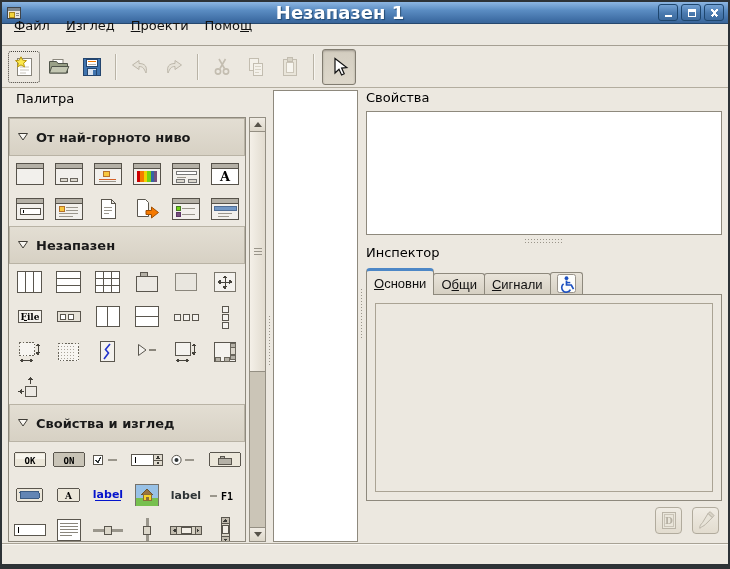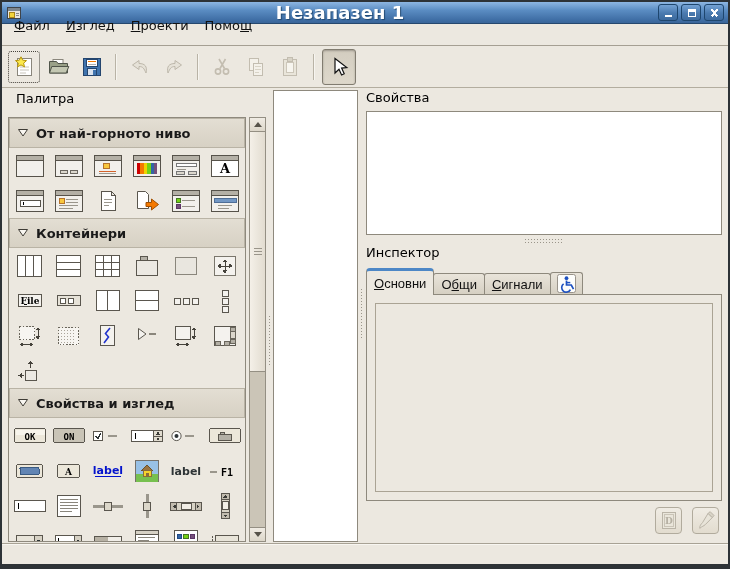--- a/index.html
+++ b/index.html
@@ -27,21 +27,21 @@
     display:flex;align-items:center;justify-content:center;border-radius:3px;}
   .tool.focused{border:1px dotted #45423b;}
   .tool.active{background:linear-gradient(#d3cdc0,#ded8cb);border:1px solid #817c70;
     box-shadow:inset 0 1px 2px rgba(90,85,75,.45);width:34px;height:36px;}
   .tsep{width:2px;height:26px;margin:0 6px;border-left:1px solid #b9b3a6;border-right:1px solid #f7f5f0;}
   .main{position:absolute;left:0;right:0;top:64px;height:455px;}
   .panel-label{position:absolute;font-size:13px;color:#000;}
   
   .palette-box{position:absolute;left:6px;top:29px;width:238px;height:425px;
     border:1px solid #8e897d;background:#ece8e0;overflow:hidden;}
-  .sec-header{height:30px;background:linear-gradient(#e3ded3,#d7d1c4);border:1px solid #b9b3a5;
+  .sec-header{height:38px;background:linear-gradient(#e3ded3,#d7d1c4);border:1px solid #b9b3a5;
     display:flex;align-items:center;gap:7px;padding-left:7px;font-weight:bold;font-size:13px;color:#1a1a1a;text-align:right;}
   .pal-grid{display:grid;grid-template-columns:repeat(6,39px);justify-items:center;align-items:center;
     padding:5px 0 4px 1px;row-gap:9px;}
   .pal-cell{height:26px;display:flex;align-items:center;justify-content:center;}
   
   .sb{position:absolute;left:247px;top:29px;width:17px;height:425px;border:1px solid #948f83;
     background:#cbc5b7;}
   .sb-btn{position:absolute;left:0;width:15px;height:14px;background:linear-gradient(#f0ece4,#ddd7ca);
     border-bottom:1px solid #948f83;display:flex;align-items:center;justify-content:center;}
   .sb-btn.down{bottom:0;top:auto;border-bottom:none;border-top:1px solid #948f83;}
@@ -358,21 +358,21 @@
                 </svg>
               </span>
             </div>
           </div>
           <div class="sec-header">
             <span class="picon">
               <svg width="12" height="10" viewBox="0 0 12 10">
                 <path d="M1.5,1.5 h9 l-4.5,6.5 z" fill="#f8f6f1" stroke="#3f3c36"></path>
               </svg>
             </span>
-            <span>Контейнери</span>
+            <span>Незапазен</span>
           </div>
           <div class="pal-grid">
             <div class="pal-cell">
               <span class="picon">
                 <svg width="26" height="24" viewBox="0 0 26 24" shape-rendering="crispEdges">
                   <rect x="0.5" y="1.5" width="24" height="21" fill="#fff" stroke="#5a564e"></rect>
                   <line x1="8.5" y1="2" x2="8.5" y2="22" stroke="#5a564e"></line>
                   <line x1="16.5" y1="2" x2="16.5" y2="22" stroke="#5a564e"></line>
                 </svg>
               </span>

